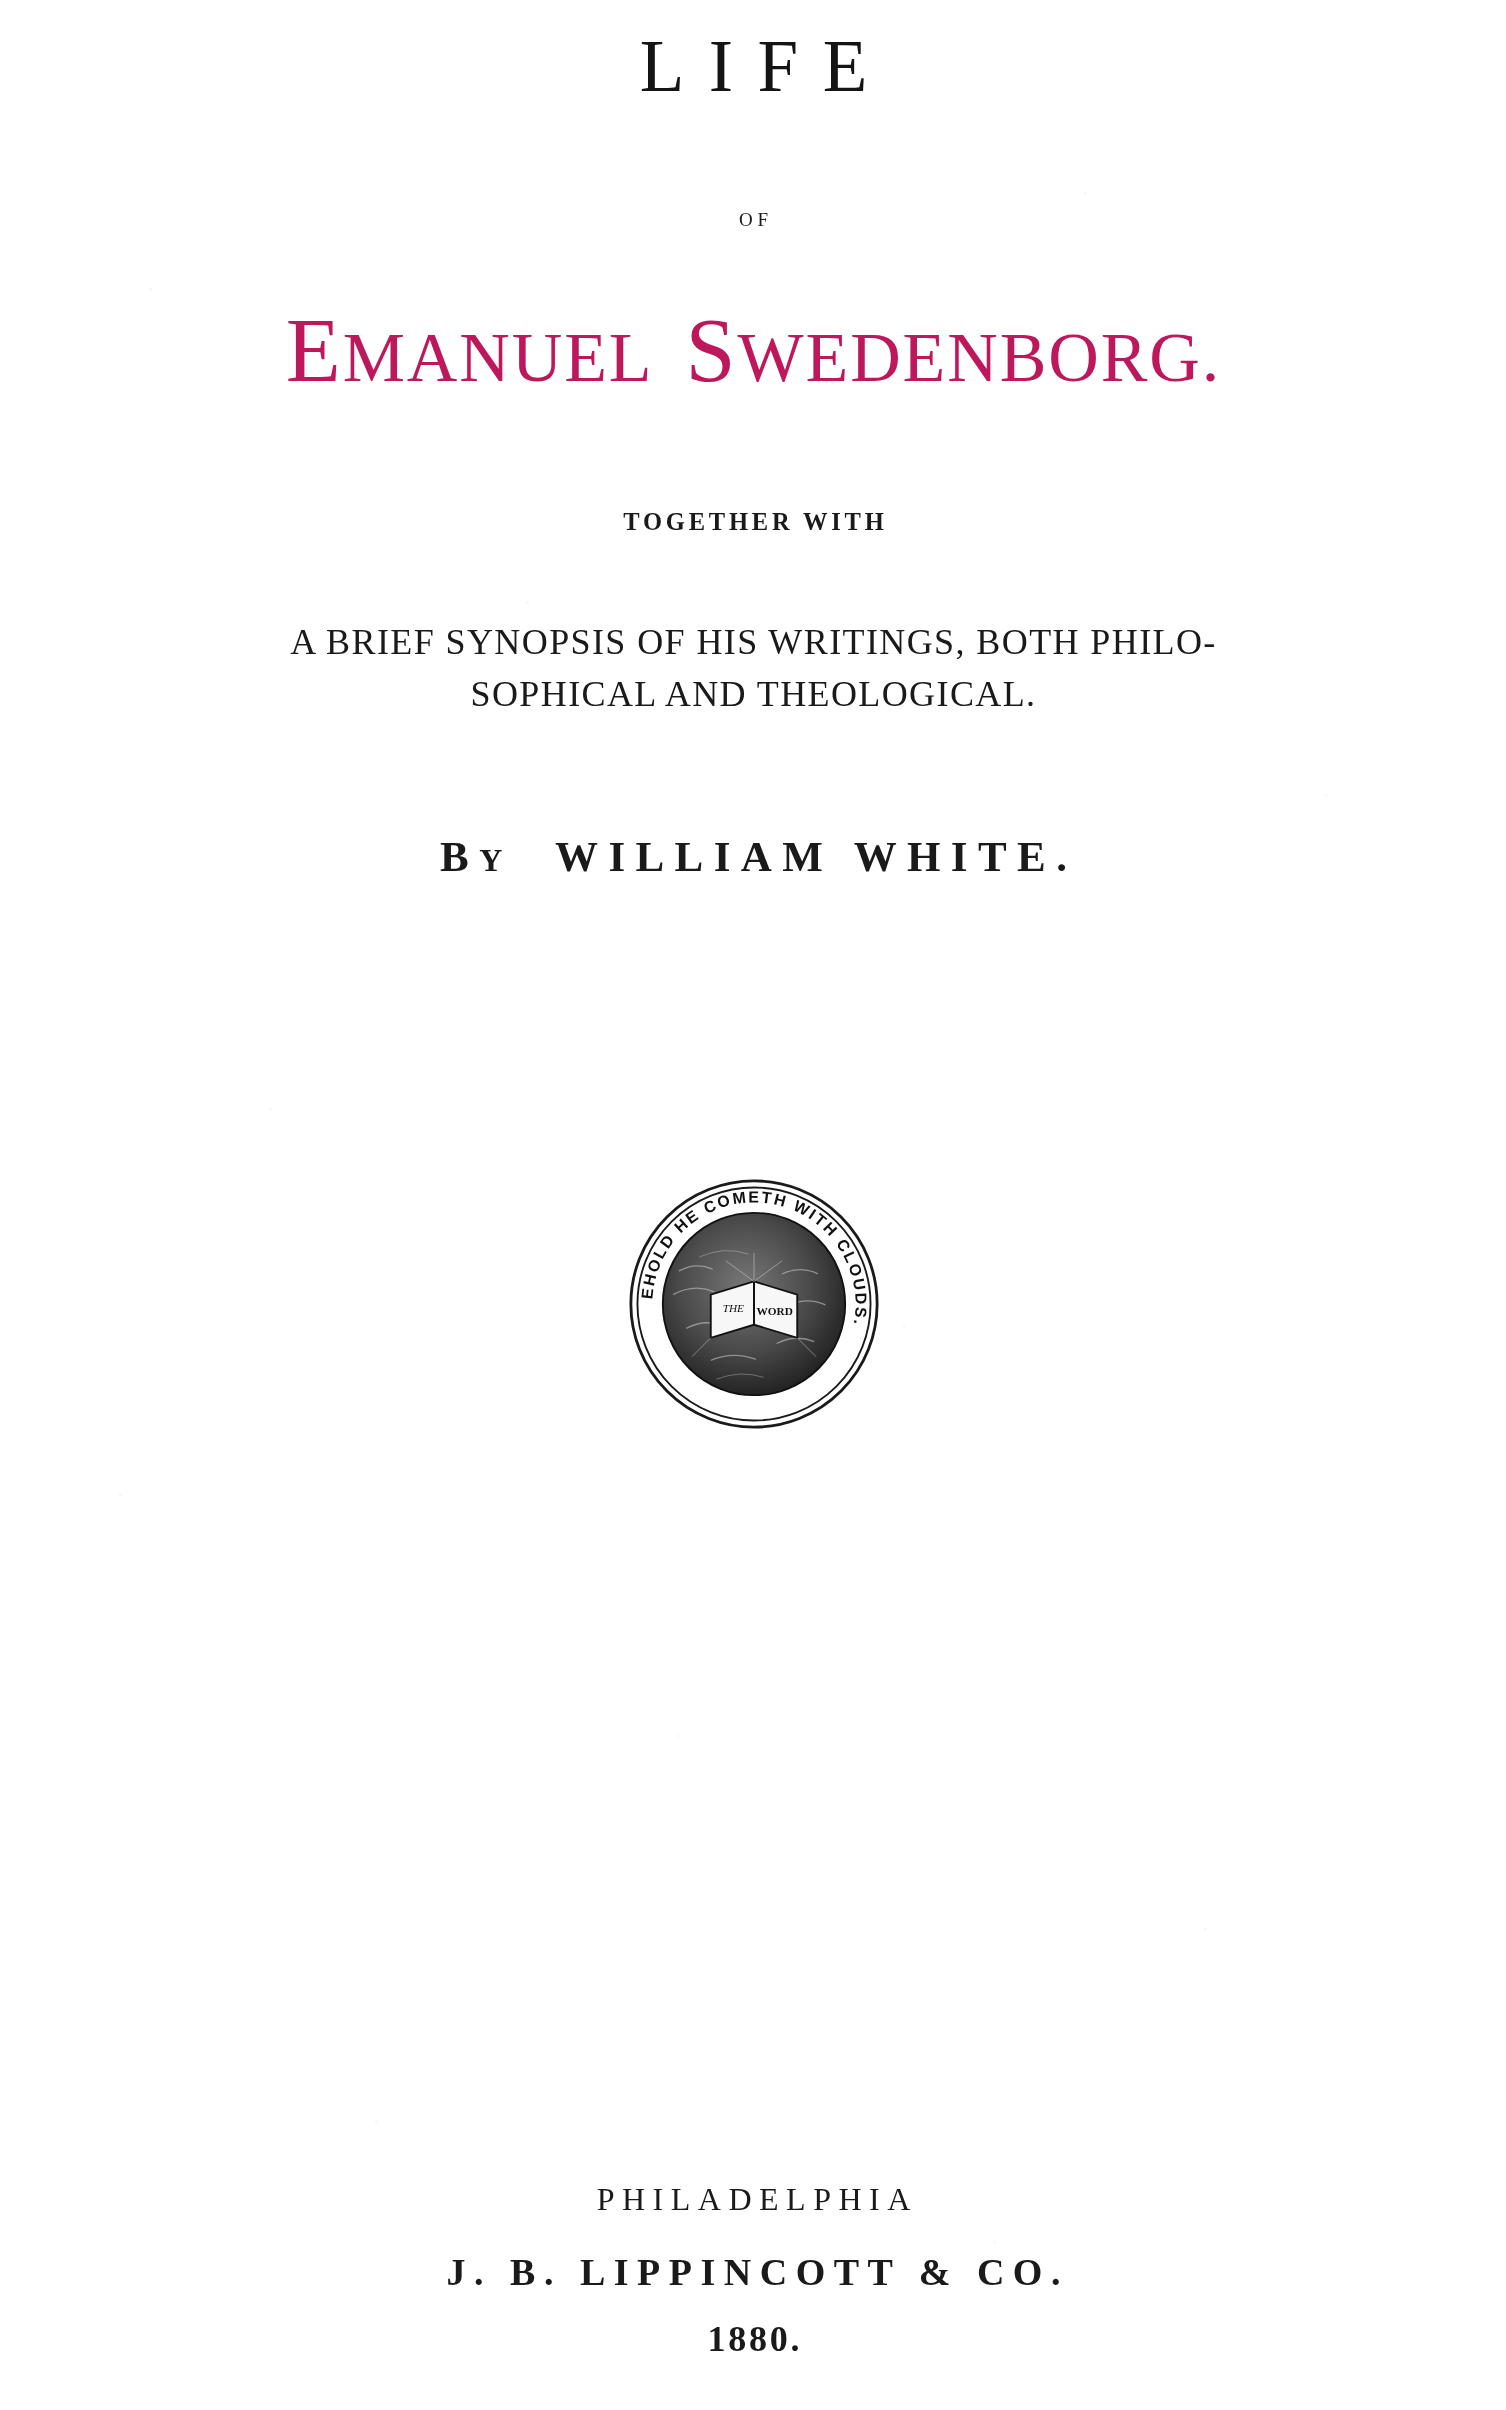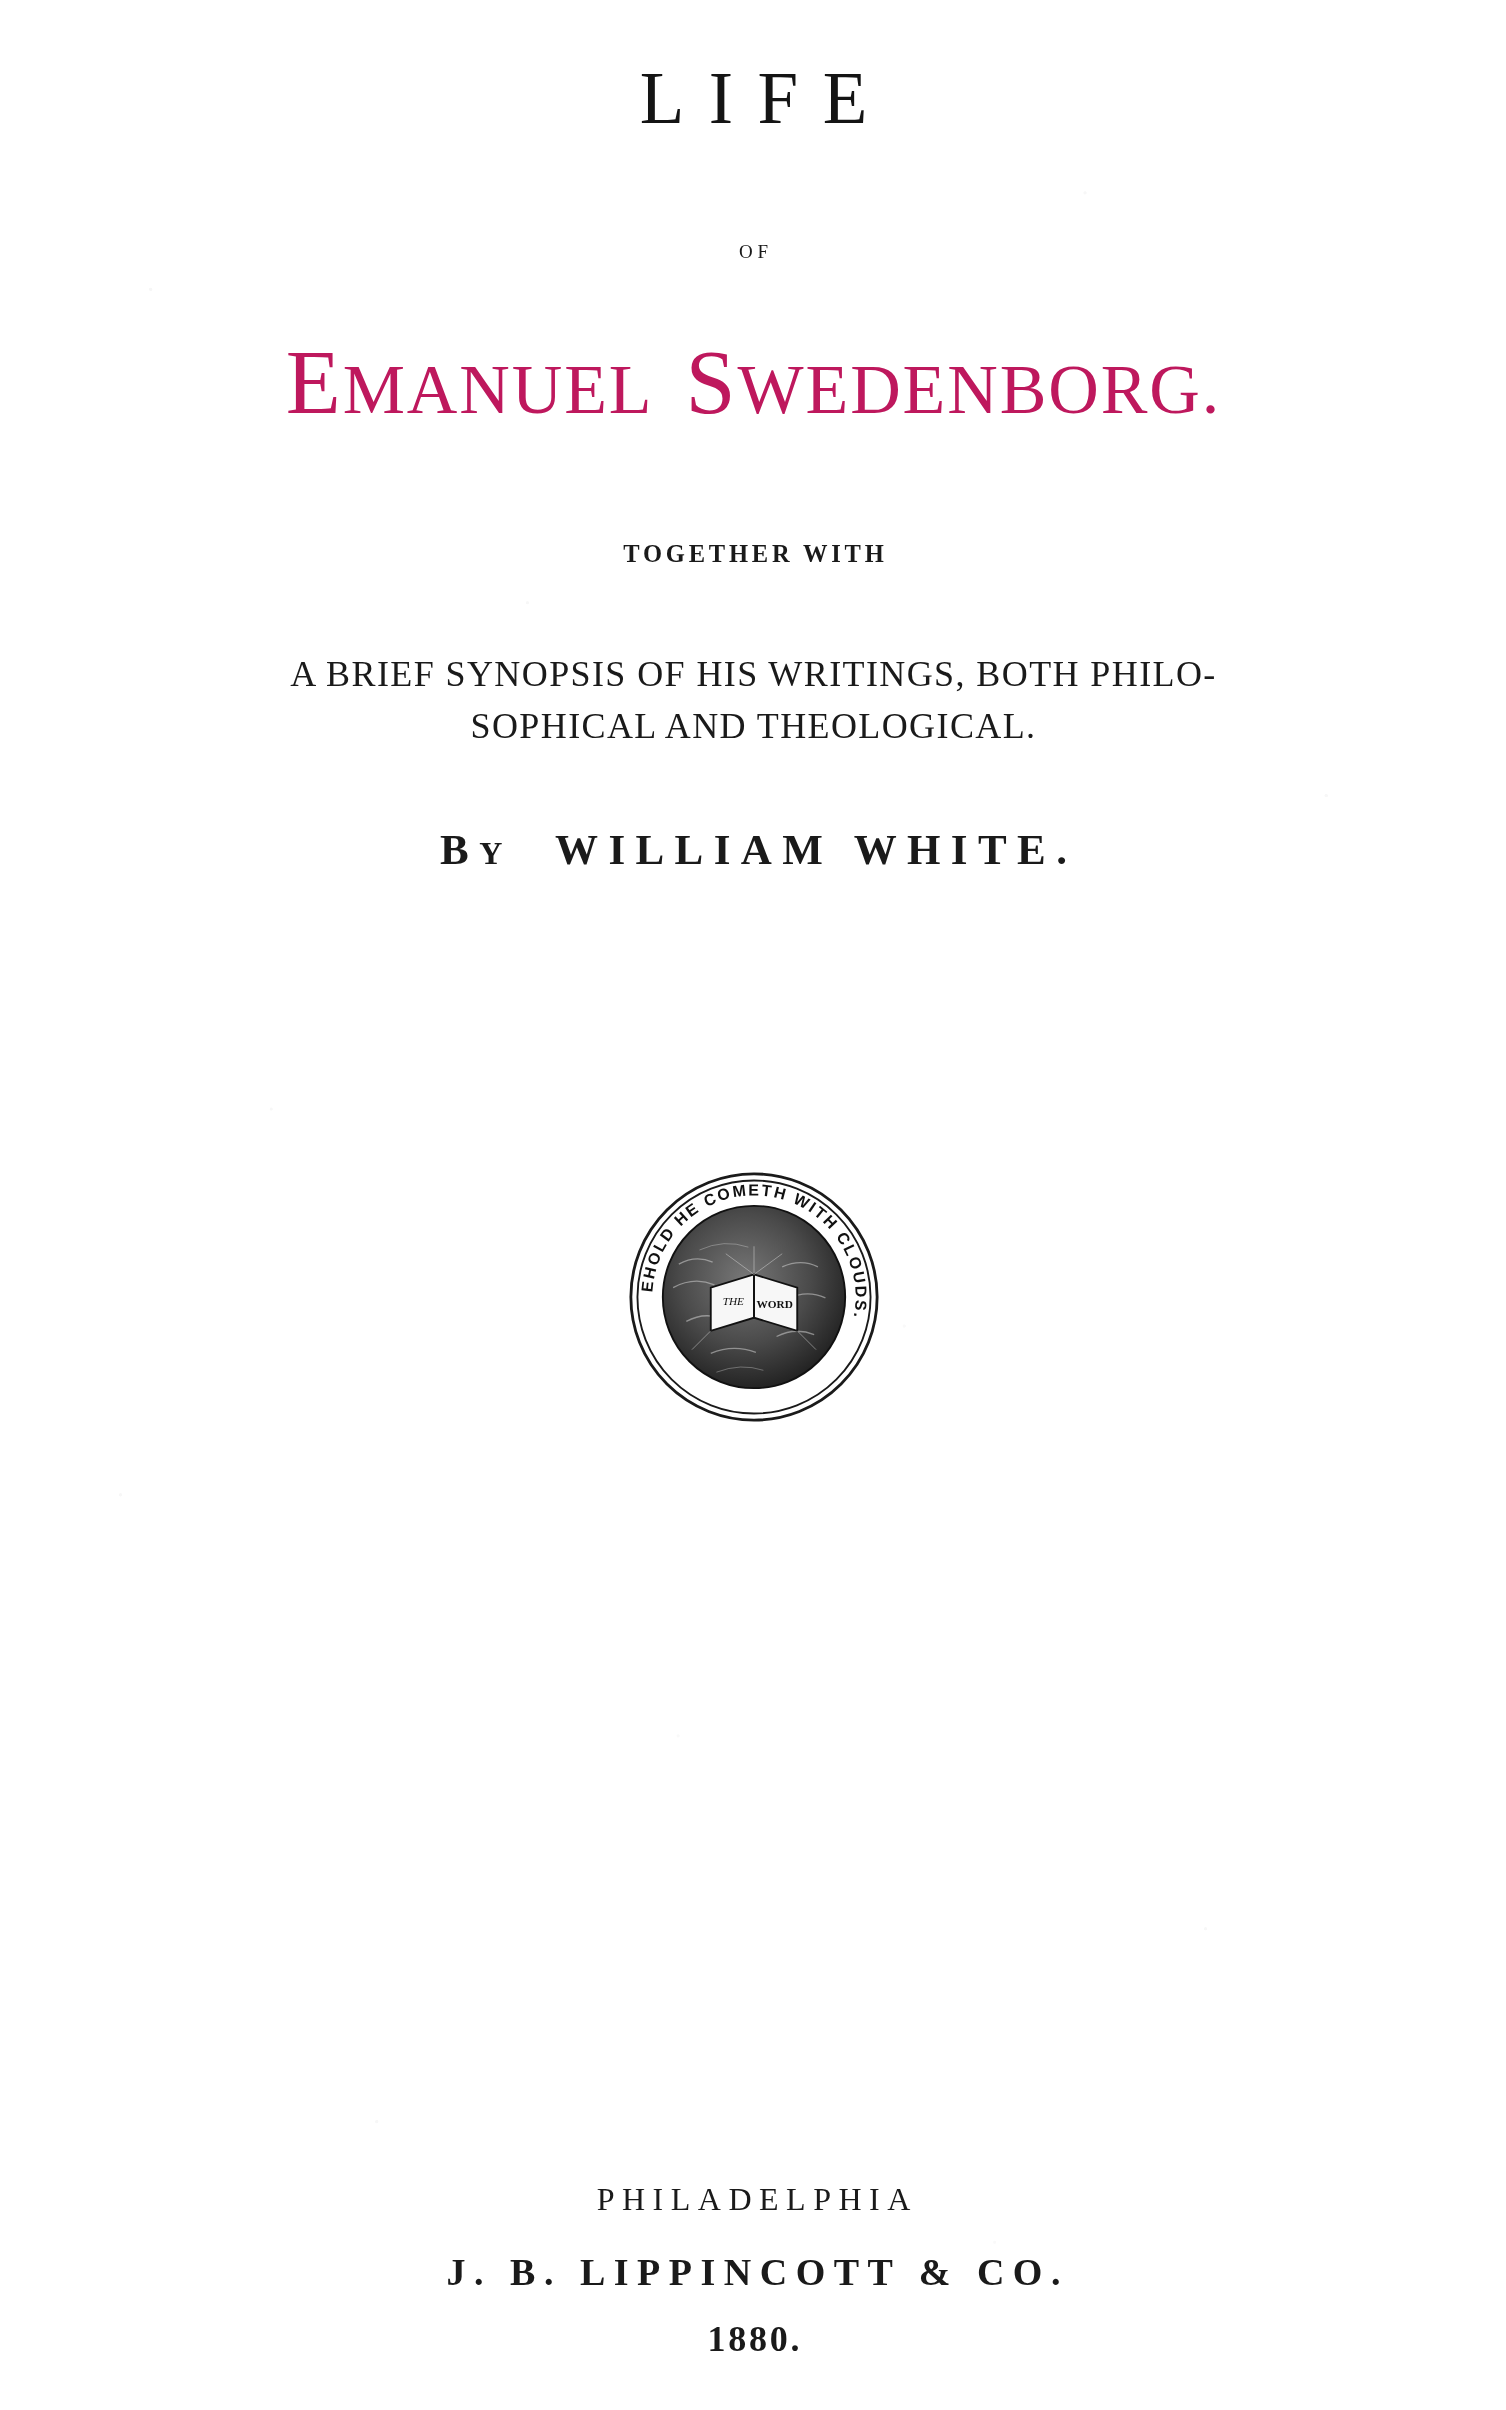--- a/index.html
+++ b/index.html
@@ -35,21 +35,21 @@
       #ffffff;
   }
 
   .content {
     position: relative;
     width: 100%;
     text-align: center;
   }
 
   .title-main {
-    margin-top: 57px;
+    margin-top: 25px;
     font-size: 73px;
     letter-spacing: 24.5px;
     text-indent: 24.5px;
     font-weight: 400;
     font-family: "Liberation Serif", serif;
     color: #141414;
   }
 
   .title-of {
     margin-top: 100px;
@@ -91,21 +91,21 @@
     line-height: 1.45;
     letter-spacing: 1.4px;
     font-weight: 400;
     font-family: "Liberation Serif", serif;
   }
   .synopsis .line {
     display: block;
   }
 
   .byline {
-    margin-top: 73px;
+    margin-top: 112px;
     font-size: 43px;
     letter-spacing: 10.4px;
     text-indent: 10.4px;
     font-weight: 700;
     font-family: "Liberation Serif", serif;
     text-align: center;
   }
   .byline .small {
     font-size: 32px;
   }

